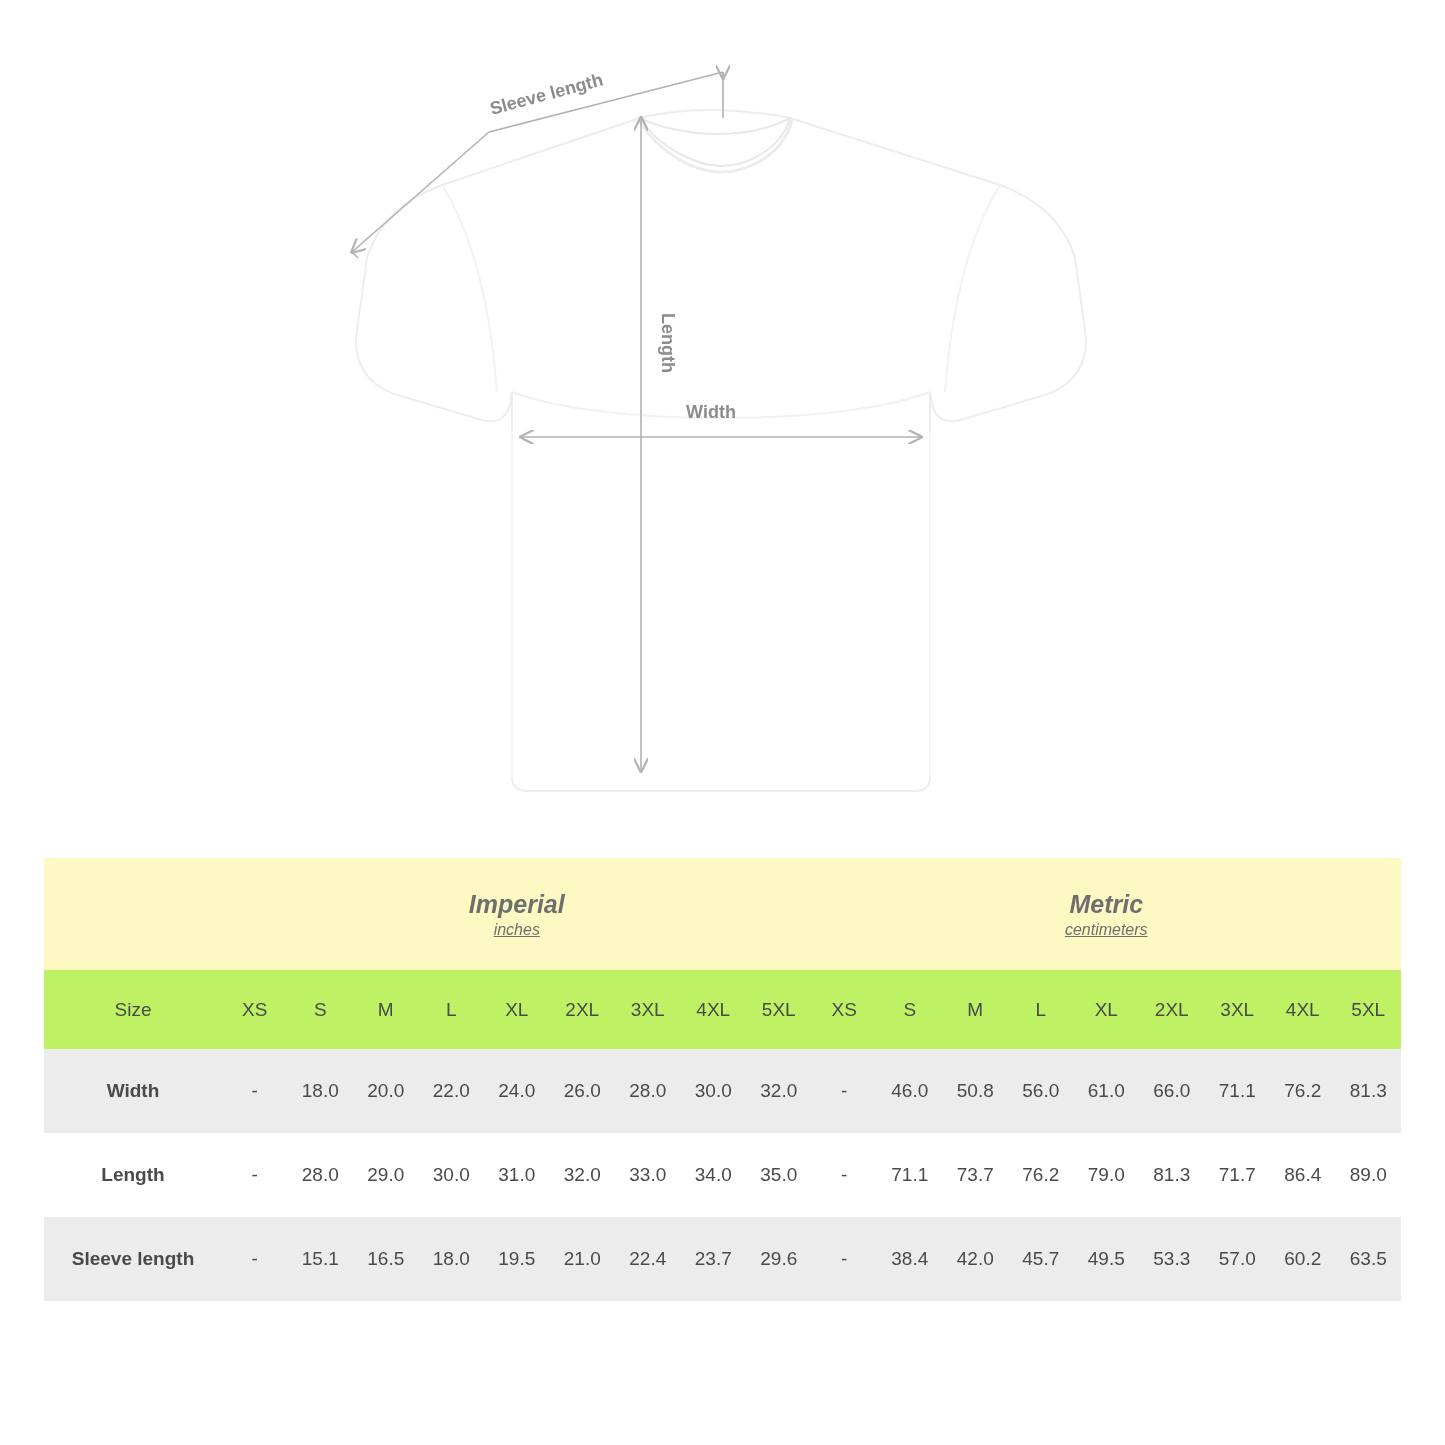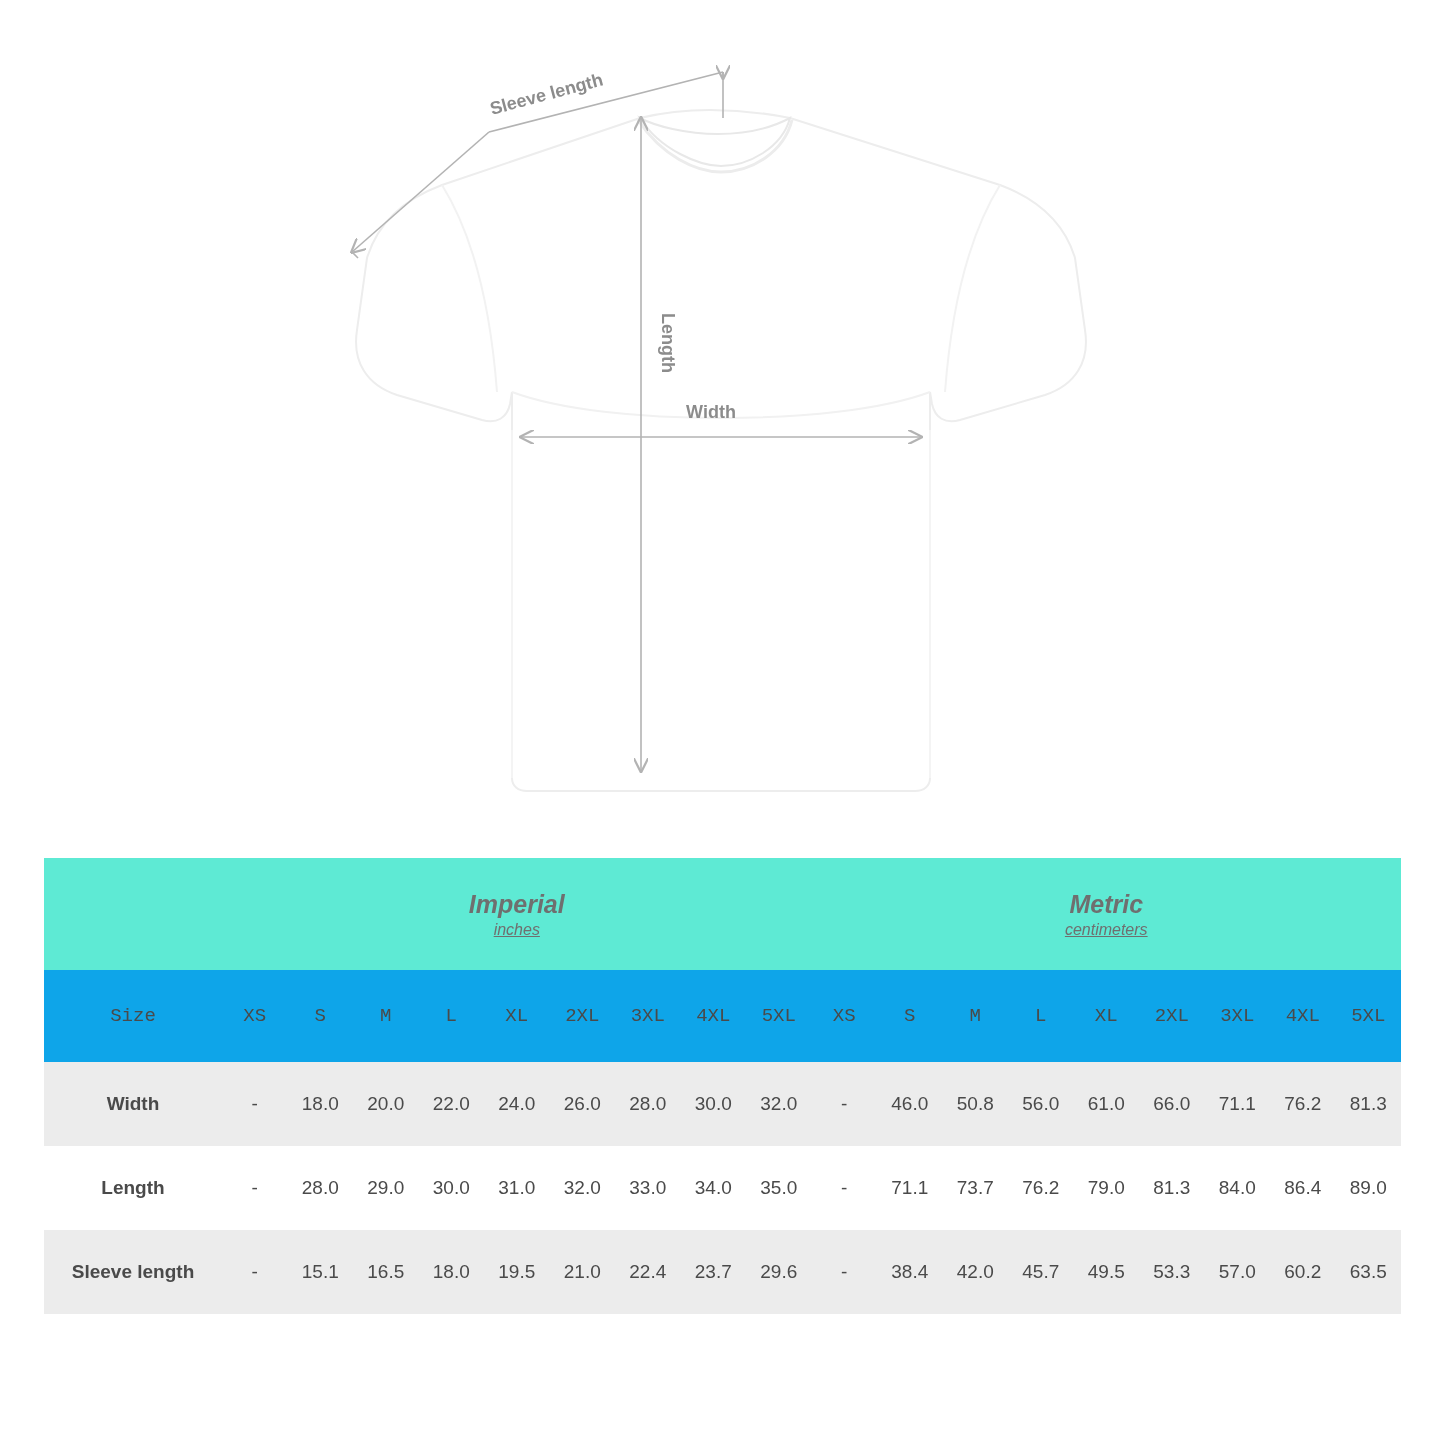--- a/index.html
+++ b/index.html
@@ -59,42 +59,41 @@
   }
   table.size-table td,
   table.size-table th {
     text-align: center;
     vertical-align: middle;
     font-weight: normal;
     padding: 0;
   }
   .unit-row td {
     height: 112px;
-    background: #5eead4;
+    background: #fef9c3;
   }
   .unit-name {
     font-size: 25px;
     font-style: italic;
     font-weight: bold;
     color: #6f6f6f;
     line-height: 1.25;
   }
   .unit-sub {
     font-size: 16px;
     font-style: italic;
     color: #6f6f6f;
     text-decoration: underline;
   }
   .head-row td {
-    height: 92px;
+    height: 79px;
     font-size: 19px;
     font-weight: bold;
     color: #4a4a4a;
-    background: #0ea5e9;
-    font-family: Liberation Mono, monospace;
+    background: #bef264;
   }
   .head-row td.rowhead {
     font-size: 19px;
   }
   .data-row td {
     height: 84px;
     font-size: 19px;
     color: #4a4a4a;
   }
   .data-row td.rowhead {
@@ -258,21 +257,21 @@
           <td>32.0</td>
           <td>33.0</td>
           <td>34.0</td>
           <td>35.0</td>
           <td>-</td>
           <td>71.1</td>
           <td>73.7</td>
           <td>76.2</td>
           <td>79.0</td>
           <td>81.3</td>
-          <td>84.0</td>
+          <td>71.7</td>
           <td>86.4</td>
           <td>89.0</td>
         </tr>
 
         <tr class="data-row row-alt">
           <td class="rowhead">Sleeve length</td>
           <td>-</td>
           <td>15.1</td>
           <td>16.5</td>
           <td>18.0</td>

